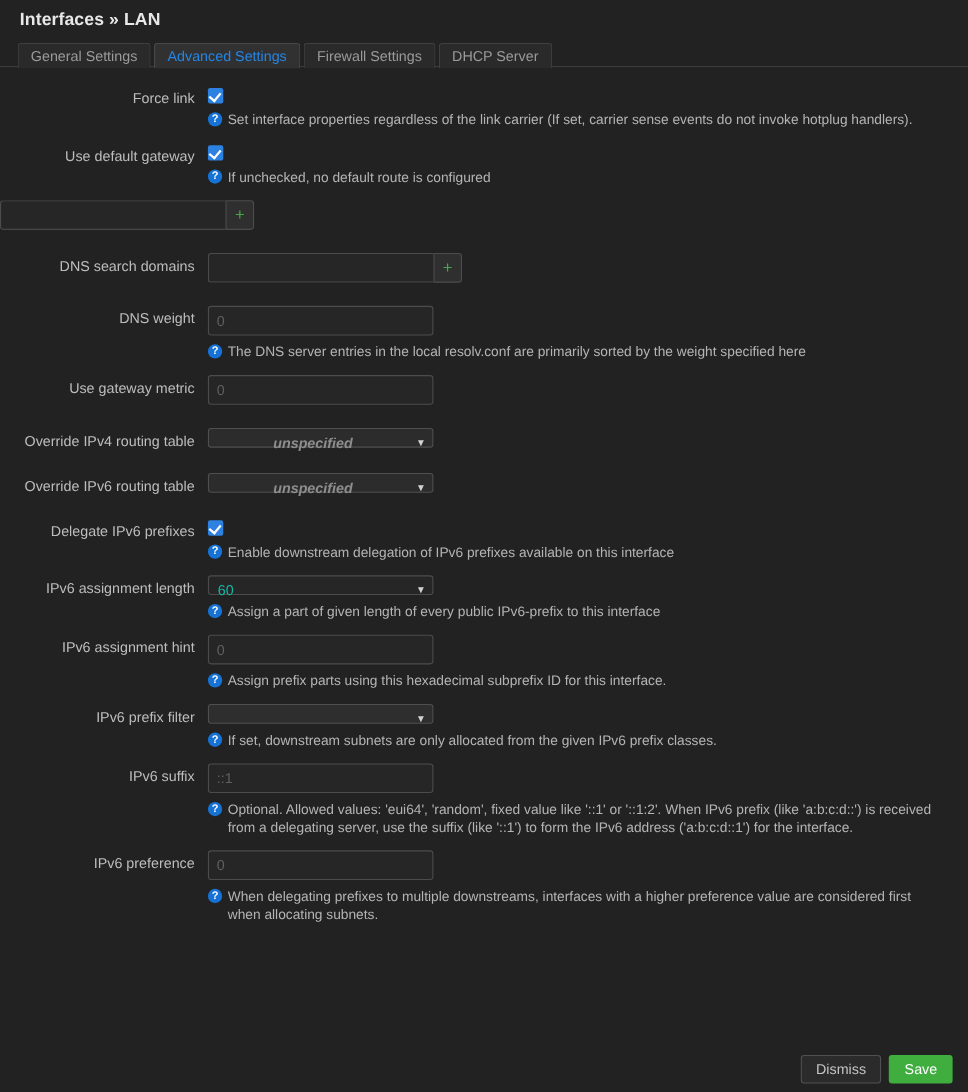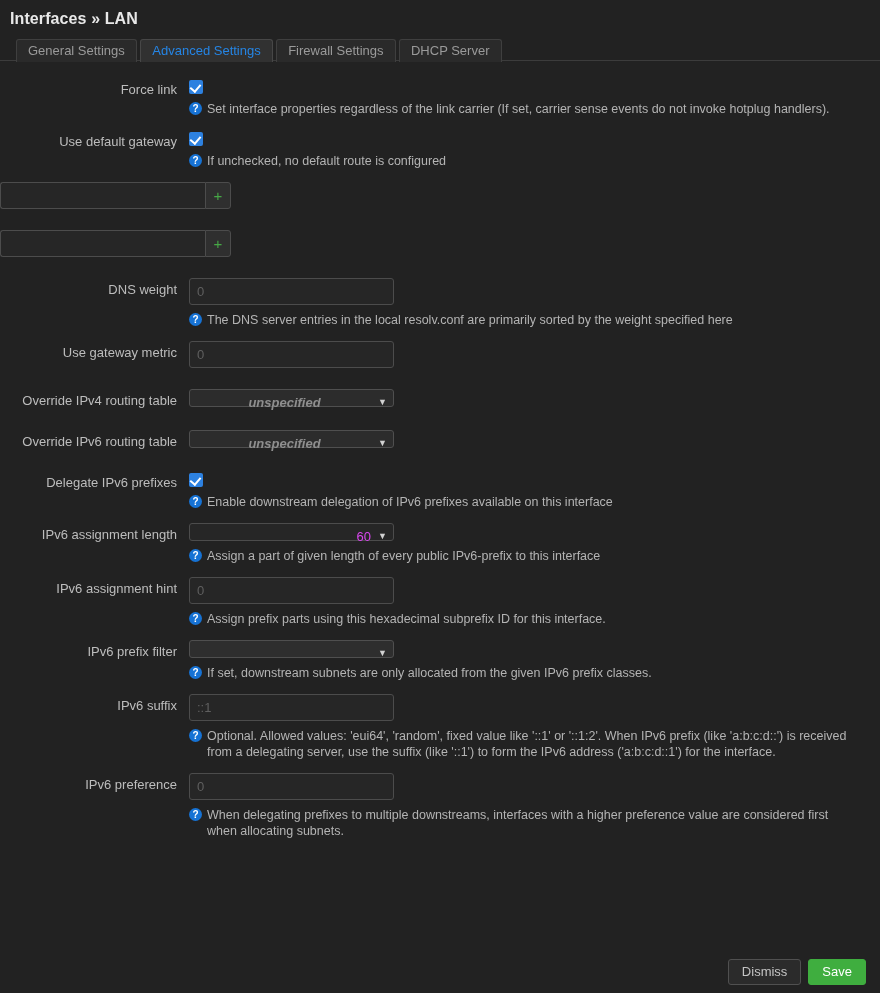--- a/index.html
+++ b/index.html
@@ -7,21 +7,21 @@
     margin: 0; padding: 0;
     width: 880px; height: 993px;
     background: #222222;
     font-family: "Liberation Sans", sans-serif;
     color: #c8c8c8;
     overflow: hidden;
   }
 
   
   #page-header {
-    padding: 9px 10px 0 10px;
+    padding: 9px 10px 0 18px;
   }
   #page-title {
     font-size: 16px;
     font-weight: bold;
     color: #e8e8e8;
     letter-spacing: 0.1px;
     line-height: 20px;
   }
 
   
@@ -204,22 +204,22 @@
     font-weight: bold;
     color: #8e8e8e;
   }
   .sel.v-choose .sel-val {
     text-align: center;
     font-weight: bold;
     color: #a2a2a2;
   }
   .sel.v-plain { background: #262626; border-color: #4c4c4c; }
   .sel.v-plain .sel-val {
-    text-align: right;
-    color: #d946ef;
+    text-align: left;
+    color: #14b8a6;
   }
 
   
   #footer-actions {
     position: absolute;
     right: 14px;
     bottom: 8px;
     display: flex;
     gap: 7px;
   }
@@ -284,20 +284,21 @@
   <div class="form-row" style="margin-bottom:21px;">
     <div class="row-field">
       <div class="input-group">
         <input class="txt" type="text" placeholder="" style="">
         <button class="btn-add">+</button>
       </div>
     </div>
   </div>
 
   <div class="form-row" style="margin-bottom:21px;">
+    <div class="row-label">DNS search domains</div>
     <div class="row-field">
       <div class="input-group">
         <input class="txt" type="text" placeholder="" style="">
         <button class="btn-add">+</button>
       </div>
     </div>
   </div>
 
   <div class="form-row">
     <div class="row-label">DNS weight</div>

